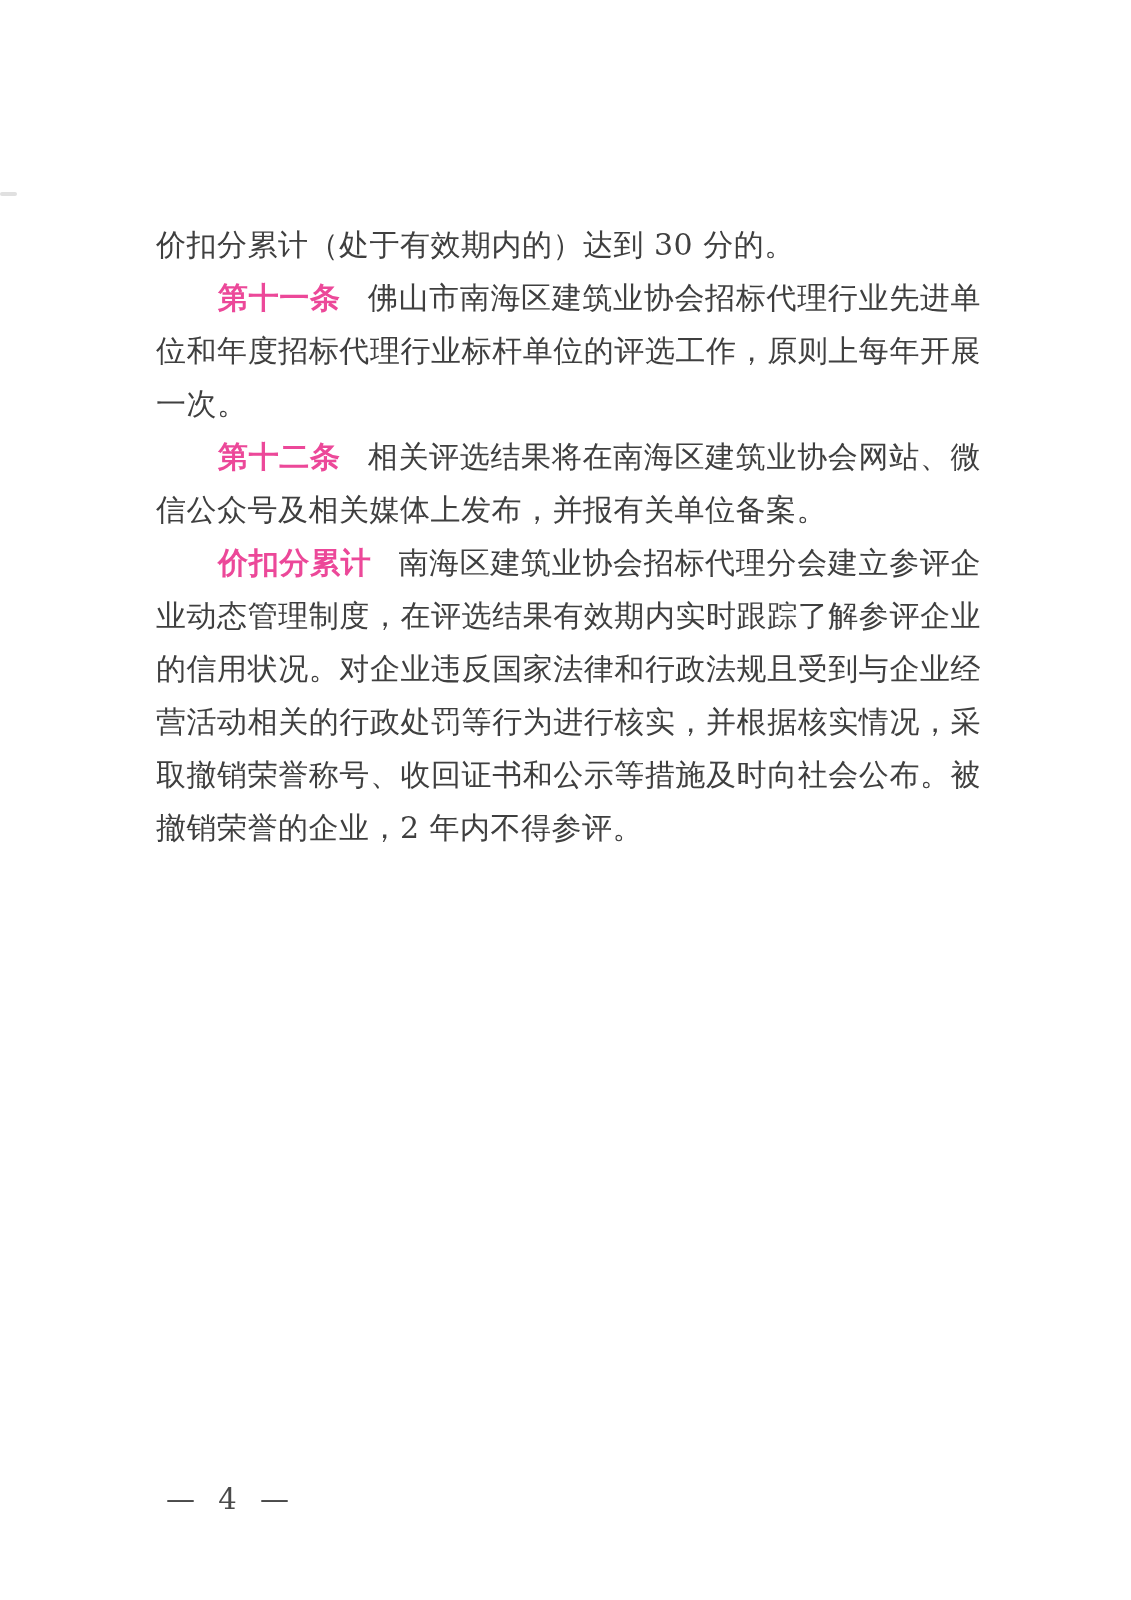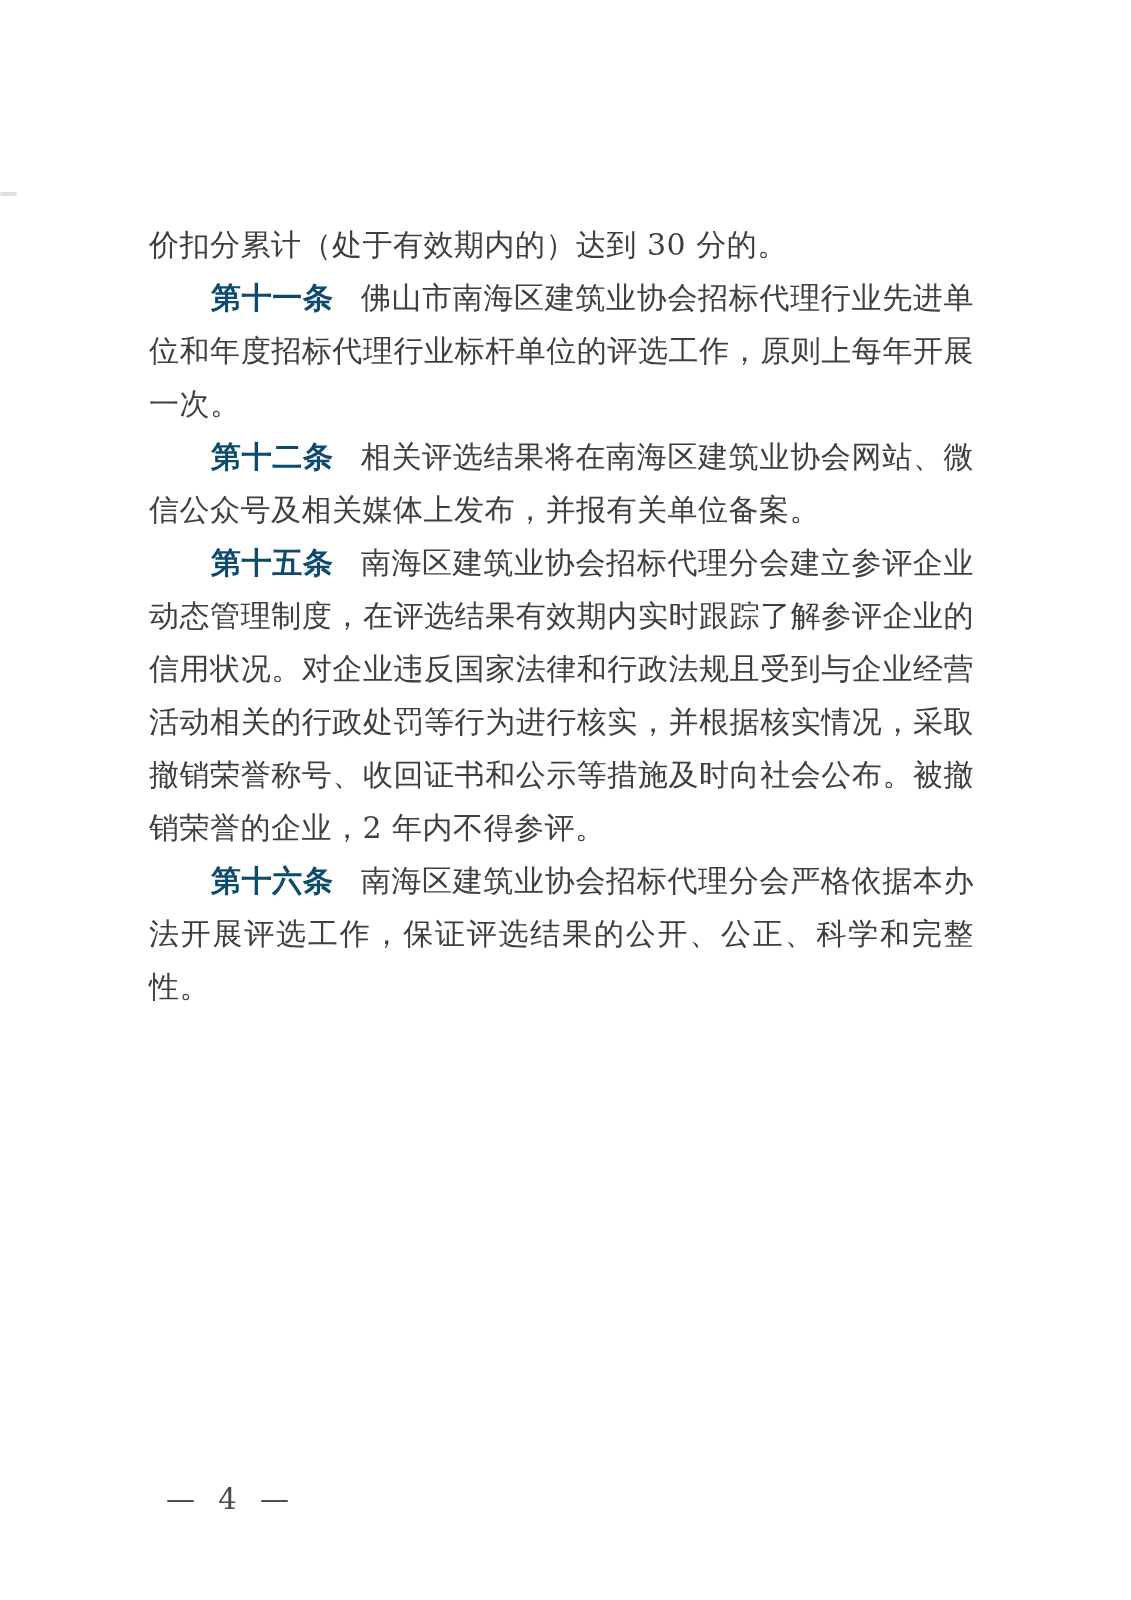--- a/index.html
+++ b/index.html
@@ -18,41 +18,41 @@
     position: absolute;
     left: 0;
     top: 192px;
     width: 17px;
     height: 4px;
     background: #e0e0e0;
     border-radius: 2px;
   }
   .text-block {
     position: absolute;
-    left: 149px;
+    left: 156px;
     top: 218px;
     width: 825px;
     color: #404040;
   }
   .para {
     margin: 0;
     font-size: 30px;
     line-height: 53px;
     text-align: justify;
     text-justify: inter-ideograph;
     text-indent: 62px;
     letter-spacing: 0.5px;
     word-break: break-all;
   }
   .para.continuation {
     text-indent: 0;
   }
   .article-no {
     font-weight: bold;
-    color: #0c4a6e;
+    color: #ec4899;
     margin-right: 27px;
   }
   .para-text {
     color: #3f3f3f;
   }
   .page-footer {
     position: absolute;
     left: 166px;
     top: 1482px;
     font-size: 29px;
@@ -69,21 +69,20 @@
 
   <section class="text-block" id="paragraphs">
   <p class="para continuation"><span class="para-text">价扣分累计（处于有效期内的）达到 30 分的。</span></p>
 
   <p class="para"><b class="article-no">第十一条</b><span class="para-text">佛山市南海区建筑业协会招标代理行业先进单位和年度招标代理行业标杆单位的评选工作，原则上每年开展一次。</span></p>
 
   <p class="para"><b class="article-no">第十二条</b><span class="para-text">相关评选结果将在南海区建筑业协会网站、微信公众号及相关媒体上发布，并报有关单位备案。</span></p>
 
 
 
-  <p class="para"><b class="article-no">第十五条</b><span class="para-text">南海区建筑业协会招标代理分会建立参评企业动态管理制度，在评选结果有效期内实时跟踪了解参评企业的信用状况。对企业违反国家法律和行政法规且受到与企业经营活动相关的行政处罚等行为进行核实，并根据核实情况，采取撤销荣誉称号、收回证书和公示等措施及时向社会公布。被撤销荣誉的企业，2 年内不得参评。</span></p>
+  <p class="para"><b class="article-no">价扣分累计</b><span class="para-text">南海区建筑业协会招标代理分会建立参评企业动态管理制度，在评选结果有效期内实时跟踪了解参评企业的信用状况。对企业违反国家法律和行政法规且受到与企业经营活动相关的行政处罚等行为进行核实，并根据核实情况，采取撤销荣誉称号、收回证书和公示等措施及时向社会公布。被撤销荣誉的企业，2 年内不得参评。</span></p>
 
-  <p class="para"><b class="article-no">第十六条</b><span class="para-text">南海区建筑业协会招标代理分会严格依据本办法开展评选工作，保证评选结果的公开、公正、科学和完整性。</span></p>
 </section>
 
   <footer class="page-footer">
     <span>— 4 —</span>
   </footer>
 </main>
 
 </body></html>

